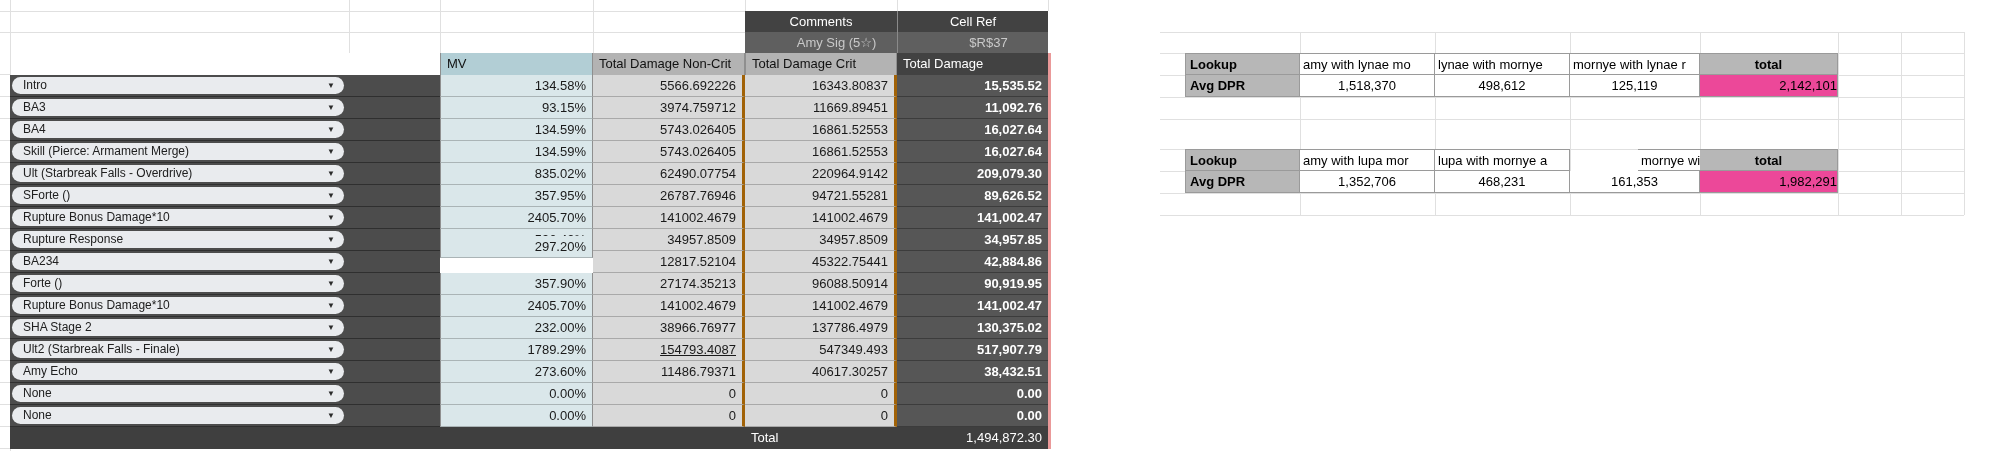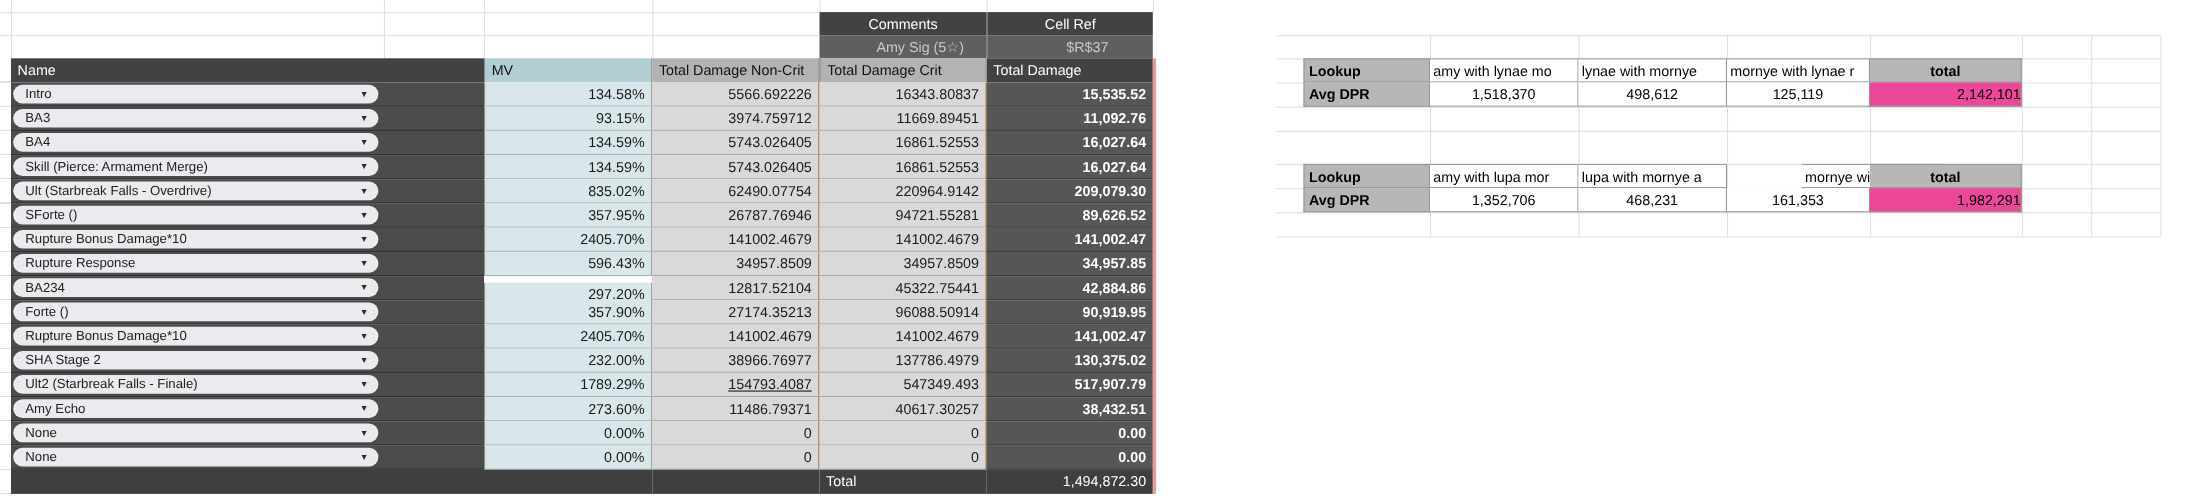--- a/index.html
+++ b/index.html
@@ -21,21 +21,21 @@
   .c-name{left:10px;width:430px;}
   .c-mv{left:440px;width:153px;}
   .c-nc{left:593px;width:152px;}
   .c-crit{left:745px;width:152px;}
   .c-td{left:897px;width:151px;}
   
   .name-cell{background:#4c4c4c;border-bottom:1px solid #2f2f2f;z-index:1;}
   .mv-cell{background:#dae7ea;border-bottom:1px solid rgba(0,0,0,0.22);border-left:1px solid #8f8f8f;
            border-right:1px solid #8f8f8f;text-align:right;padding-right:6px;z-index:1;}
   .nc-cell,.crit-cell{background:#d9d9d9;border-bottom:1px solid rgba(0,0,0,0.22);
-           border-right:1px solid #a16207;text-align:right;padding-right:6px;z-index:1;}
+           border-right:3px solid #a16207;text-align:right;padding-right:6px;z-index:1;}
   .tdm-cell{background:#565656;color:#ffffff;font-weight:bold;border-bottom:1px solid #3c3c3c;
            text-align:right;padding-right:6px;z-index:1;}
   .hdr-mv{background:#b2ced5;color:#111;z-index:1;}
   .hdr-gray{background:#b3b3b3;color:#111;border-right:1px solid #8f8f8f;border-left:1px solid #8f8f8f;z-index:1;}
   .total-row{background:#3f3f3f;color:#ffffff;z-index:1;}
   
   .pill{position:absolute;left:2px;top:2px;width:332px;height:17px;border-radius:9px;
         background:#e9ebee;color:#202020;font-size:12px;line-height:17px;padding-left:11px;
         box-sizing:border-box;cursor:pointer;}
   .pill-arrow{position:absolute;right:9px;top:0;font-size:8px;line-height:17px;color:#2b2b2b;}
@@ -86,21 +86,20 @@
       <div class="gl" style="left:1160px;top:171px;width:804px;height:1px;"></div>
       <div class="gl" style="left:1160px;top:193px;width:804px;height:1px;"></div>
       <div class="gl" style="left:1160px;top:215px;width:804px;height:1px;"></div>
     </div>
 
   <div class="cell dark center" style="left:745px;top:11px;width:152px;height:21px;">Comments</div>
   <div class="cell dark center" style="left:897px;top:11px;width:151px;height:21px;border-left:1px solid #8a8a8a;">Cell Ref</div>
   <div class="cell dark-mid center" style="left:745px;top:32px;width:152px;height:21px;">Amy Sig (5☆)</div>
   <div class="cell dark-mid center" style="left:897px;top:32px;width:151px;height:21px;border-left:1px solid #8a8a8a;">$R$37</div>
 
-  <div class="cell dark padl c-name" style="top:53px;">Name</div>
   <div class="cell hdr-mv padl c-mv" style="top:53px;border-left:1px solid #8f8f8f;border-right:1px solid #8f8f8f;">MV</div>
   <div class="cell hdr-gray padl c-nc" style="top:53px;border-left:none;">Total Damage Non-Crit</div>
   <div class="cell hdr-gray padl c-crit" style="top:53px;">Total Damage Crit</div>
   <div class="cell dark padl c-td" style="top:53px;">Total Damage</div>
 
   <div id="rows-host">
       <div class="cell name-cell c-name" style="top:75px;">
         <div class="pill"><div class="pill-label" style="display:inline;">Intro</div><div class="pill-arrow">▼</div></div>
       </div>
       <div class="cell mv-cell c-mv" style="top:75px;">134.58%</div>
@@ -152,21 +151,21 @@
       <div class="cell name-cell c-name" style="top:229px;">
         <div class="pill"><div class="pill-label" style="display:inline;">Rupture Response</div><div class="pill-arrow">▼</div></div>
       </div>
       <div class="cell mv-cell c-mv" style="top:229px;">596.43%</div>
       <div class="cell nc-cell c-nc" style="top:229px;">34957.8509</div>
       <div class="cell crit-cell c-crit" style="top:229px;">34957.8509</div>
       <div class="cell tdm-cell c-td" style="top:229px;">34,957.85</div>
       <div class="cell name-cell c-name" style="top:251px;">
         <div class="pill"><div class="pill-label" style="display:inline;">BA234</div><div class="pill-arrow">▼</div></div>
       </div>
-      <div class="cell mv-cell c-mv" style="top:257px;padding-left:30px;">297.20%</div>
+      <div class="cell mv-cell c-mv" style="top:236px;padding-left:30px;">297.20%</div>
       <div class="cell nc-cell c-nc" style="top:251px;">12817.52104</div>
       <div class="cell crit-cell c-crit" style="top:251px;">45322.75441</div>
       <div class="cell tdm-cell c-td" style="top:251px;">42,884.86</div>
       <div class="cell name-cell c-name" style="top:273px;">
         <div class="pill"><div class="pill-label" style="display:inline;">Forte ()</div><div class="pill-arrow">▼</div></div>
       </div>
       <div class="cell mv-cell c-mv" style="top:273px;">357.90%</div>
       <div class="cell nc-cell c-nc" style="top:273px;">27174.35213</div>
       <div class="cell crit-cell c-crit" style="top:273px;">96088.50914</div>
       <div class="cell tdm-cell c-td" style="top:273px;">90,919.95</div>

